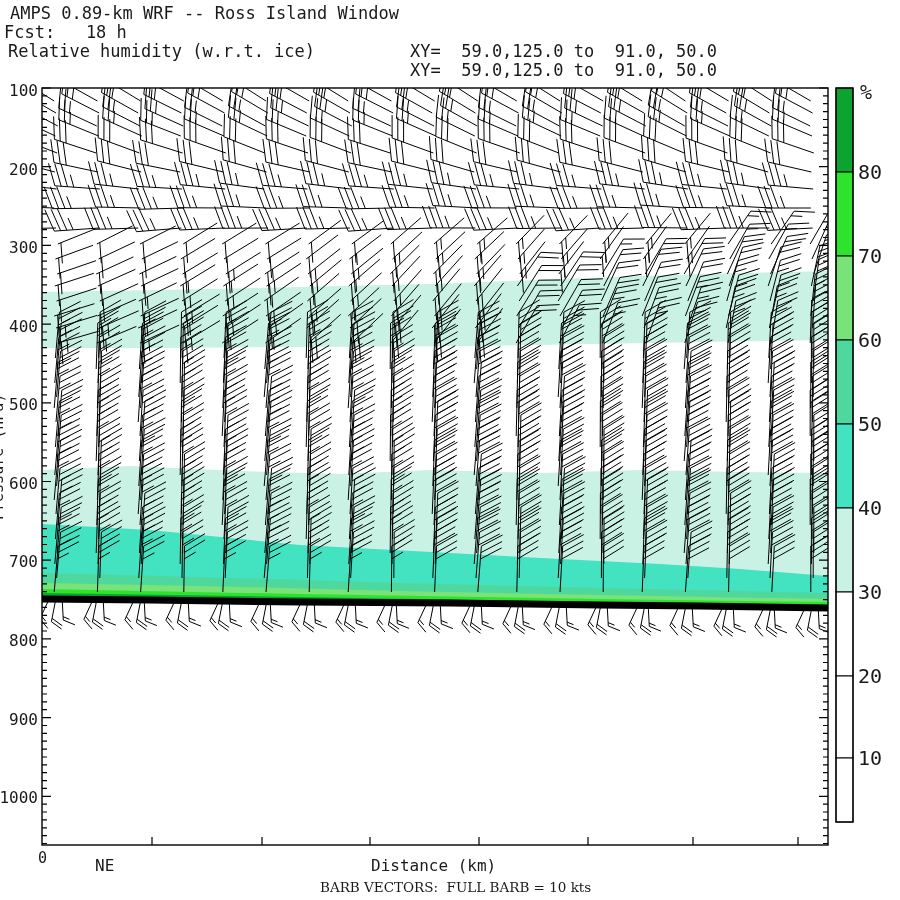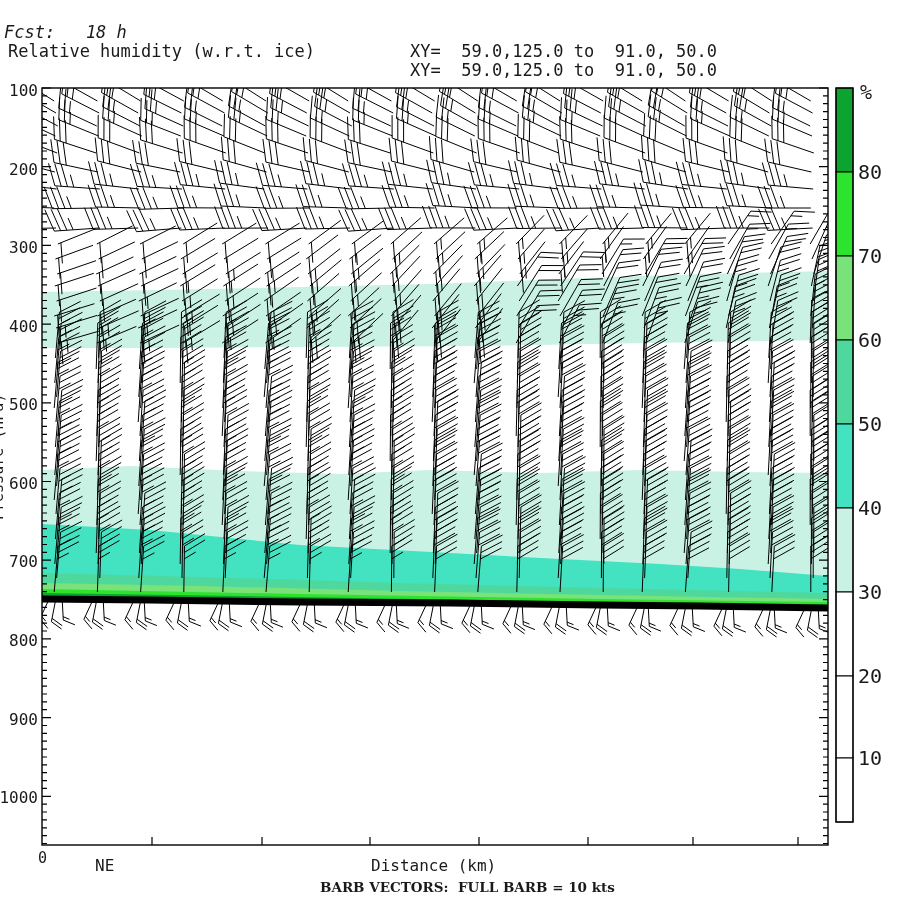--- a/index.html
+++ b/index.html
@@ -2,21 +2,21 @@
 <html><head>
 <meta charset="utf-8">
 <style>
   html,body{margin:0;padding:0;background:#fff;}
   .page{position:relative;width:900px;height:900px;background:#fff;overflow:hidden;
         font-family:"DejaVu Sans Mono",monospace;color:#1a1a1a;}
   .txt{position:absolute;white-space:pre;font-size:17px;line-height:19px;letter-spacing:0px;}
   .cblab{position:absolute;white-space:pre;font-size:20px;}
   .ftr{position:absolute;white-space:pre;font-size:16px;}
   .barbnote{position:absolute;white-space:pre;font-family:"DejaVu Serif",serif;
-            font-weight:bold;font-size:13.5px;}
+            font-weight:normal;font-size:13.5px;}
   svg{position:absolute;left:0;top:0;}
 </style>
 </head>
 <body>
 
 <div class="page">
 
   <svg id="plot" width="900" height="900">
       <defs>
         <clipPath id="pb">
@@ -61,21 +61,22 @@
       <text x="858" y="179" font-family="&quot;DejaVu Sans Mono&quot;,monospace" font-size="20px" fill="#1a1a1a">80</text>
       <text x="858" y="263" font-family="&quot;DejaVu Sans Mono&quot;,monospace" font-size="20px" fill="#1a1a1a">70</text>
       <text x="858" y="347" font-family="&quot;DejaVu Sans Mono&quot;,monospace" font-size="20px" fill="#1a1a1a">60</text>
       <text x="858" y="431" font-family="&quot;DejaVu Sans Mono&quot;,monospace" font-size="20px" fill="#1a1a1a">50</text>
       <text x="858" y="515" font-family="&quot;DejaVu Sans Mono&quot;,monospace" font-size="20px" fill="#1a1a1a">40</text>
       <text x="858" y="599" font-family="&quot;DejaVu Sans Mono&quot;,monospace" font-size="20px" fill="#1a1a1a">30</text>
       <text x="858" y="683" font-family="&quot;DejaVu Sans Mono&quot;,monospace" font-size="20px" fill="#1a1a1a">20</text>
       <text x="858" y="765" font-family="&quot;DejaVu Sans Mono&quot;,monospace" font-size="20px" fill="#1a1a1a">10</text>
     </svg>
 
-  <div class="txt" style="left:4px;top:23px;font-style:italic;">Fcst:   18 h</div>
+  <div class="txt" style="left:10px;top:4px;">AMPS 0.89-km WRF -- Ross Island Window</div>
+  <div class="txt" style="left:4px;top:23px;">Fcst:   18 h</div>
   <div class="txt" style="left:8px;top:42px;">Relative humidity (w.r.t. ice)</div>
   <div class="txt" style="left:410px;top:42px;">XY=  59.0,125.0 to  91.0, 50.0</div>
   <div class="txt" style="left:410px;top:61px;">XY=  59.0,125.0 to  91.0, 50.0</div>
 
   <div class="cblab" style="left:860px;top:80px;">%</div>
 
   <div class="ftr" style="left:38px;top:849px;font-size:15px;">0</div>
   <div class="ftr" style="left:95px;top:856px;">NE</div>
   <div class="ftr" style="left:371px;top:856px;">Distance (km)</div>
   <div class="ftr" style="left:793px;top:856px;margin-top:48px;">SW</div>

